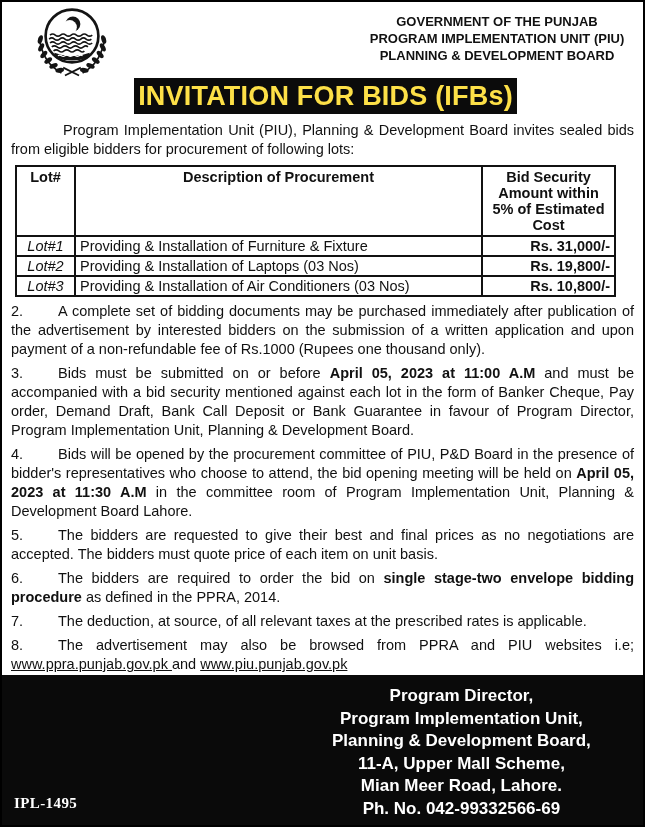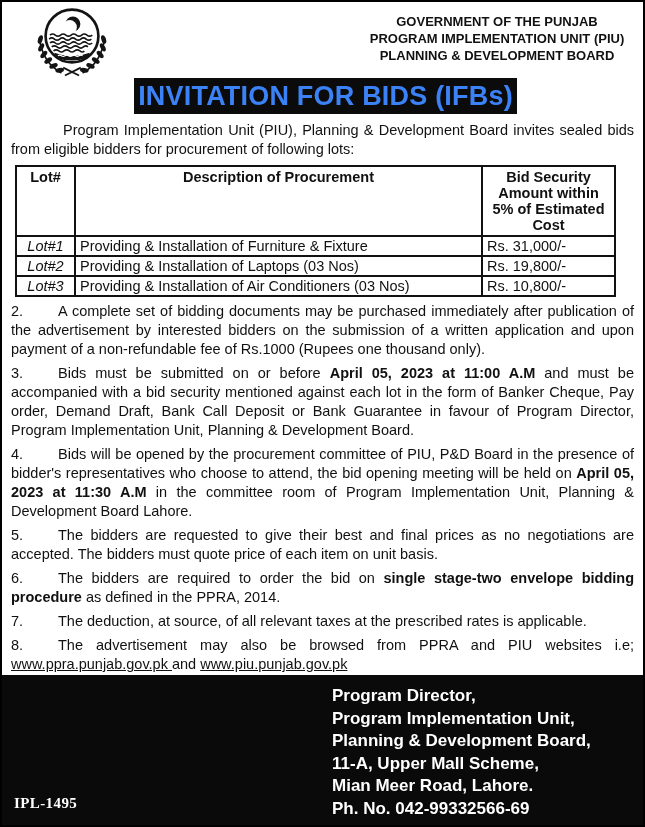--- a/index.html
+++ b/index.html
@@ -17,21 +17,21 @@
   
   .top { display:flex; align-items:flex-start; height:66px; padding:4px 6px 0 26px; }
   .logo-wrap { width:88px; height:74px; flex:0 0 auto; }
   .org {
     margin-left:auto; width:280px; text-align:center;
     font-weight:bold; font-size:13px; line-height:17px; padding-top:7px;
   }
   
   .banner {
     margin:10px 0 0 132px; width:383px; height:36px;
-    background:#0b0b0b; color:#3b82f6;
+    background:#0b0b0b; color:#fde047;
     font-weight:bold; font-size:27px; line-height:36px;
     text-align:center; letter-spacing:.2px;
   }
   
   .intro {
     margin:7px 9px 0; text-align:justify; text-indent:52px;
     font-size:14.5px; line-height:19px;
   }
   .para { margin:5px 9px 0; text-align:justify; font-size:14.5px; line-height:19px; }
   .pnum { display:inline-block; width:47px; }
@@ -42,29 +42,29 @@
   table.lots th, table.lots td { border:2px solid #111; }
   table.lots th {
     font-size:14.5px; line-height:16px; font-weight:bold;
     vertical-align:top; padding:2px 3px; text-align:center;
   }
   table.lots th.bidcol { width:133px;margin-top:36px; }
   table.lots th.lotcol { width:59px; }
   table.lots td { font-size:14.5px; height:20px; padding:0 4px; }
   td.lot { text-align:center;font-style:italic; }
   td.desc { text-align:left; padding-left:8px; }
-  td.bid { text-align:left; }
+  td.bid { text-align:right;font-weight:bold; }
   
   .footer {
     margin-top:auto; flex:0 0 auto;
     height:150px; background:#0a0a0a; color:#fff; position:relative;
   }
   .contact {
     position:absolute; left:330px; top:10px;
-    font-weight:bold; font-size:17px; line-height:22.5px;
+    font-weight:bold; font-size:17px; line-height:22.5px;text-align:center;
   }
   .ipl {
     position:absolute; left:12px; bottom:13px;
     font-family:"Liberation Serif", serif; font-weight:bold;
     font-size:15px; letter-spacing:.4px;
   }
   svg .ink { stroke:#141414; fill:none; }
 </style>
 </head>
 <body>

